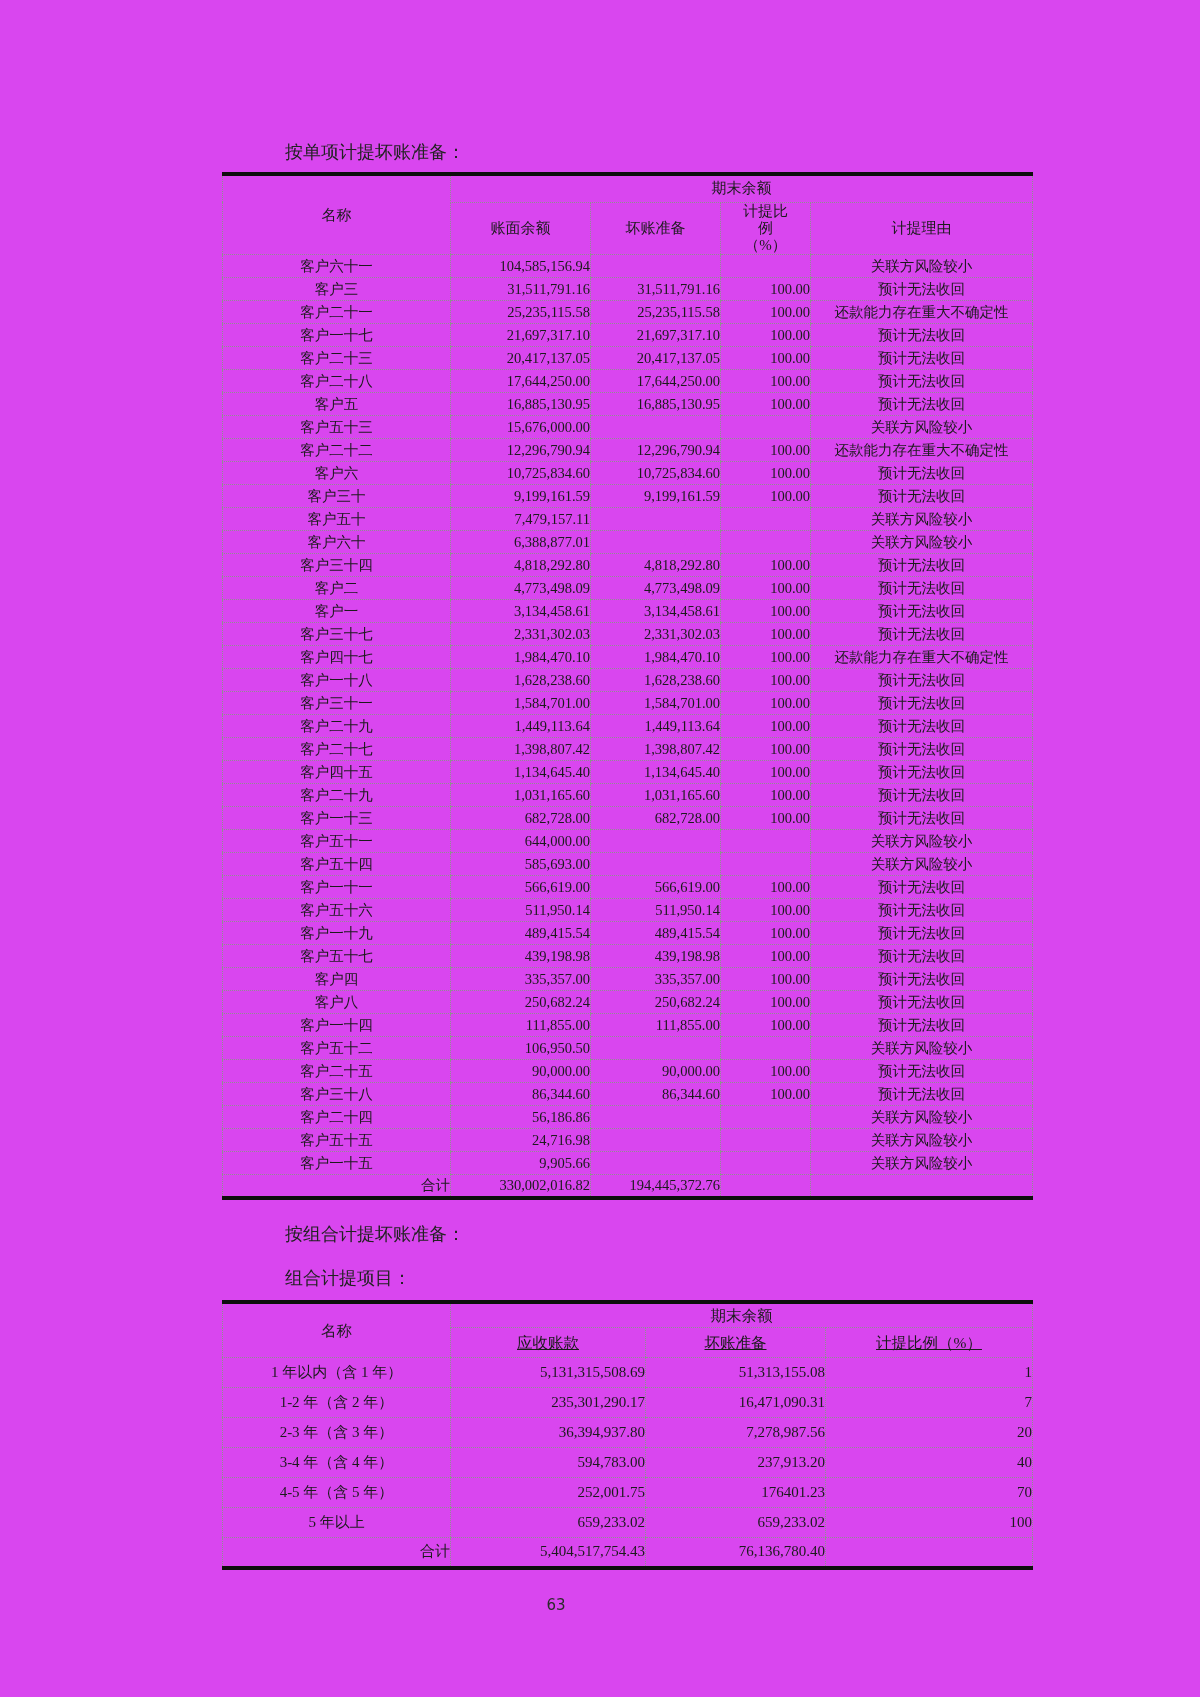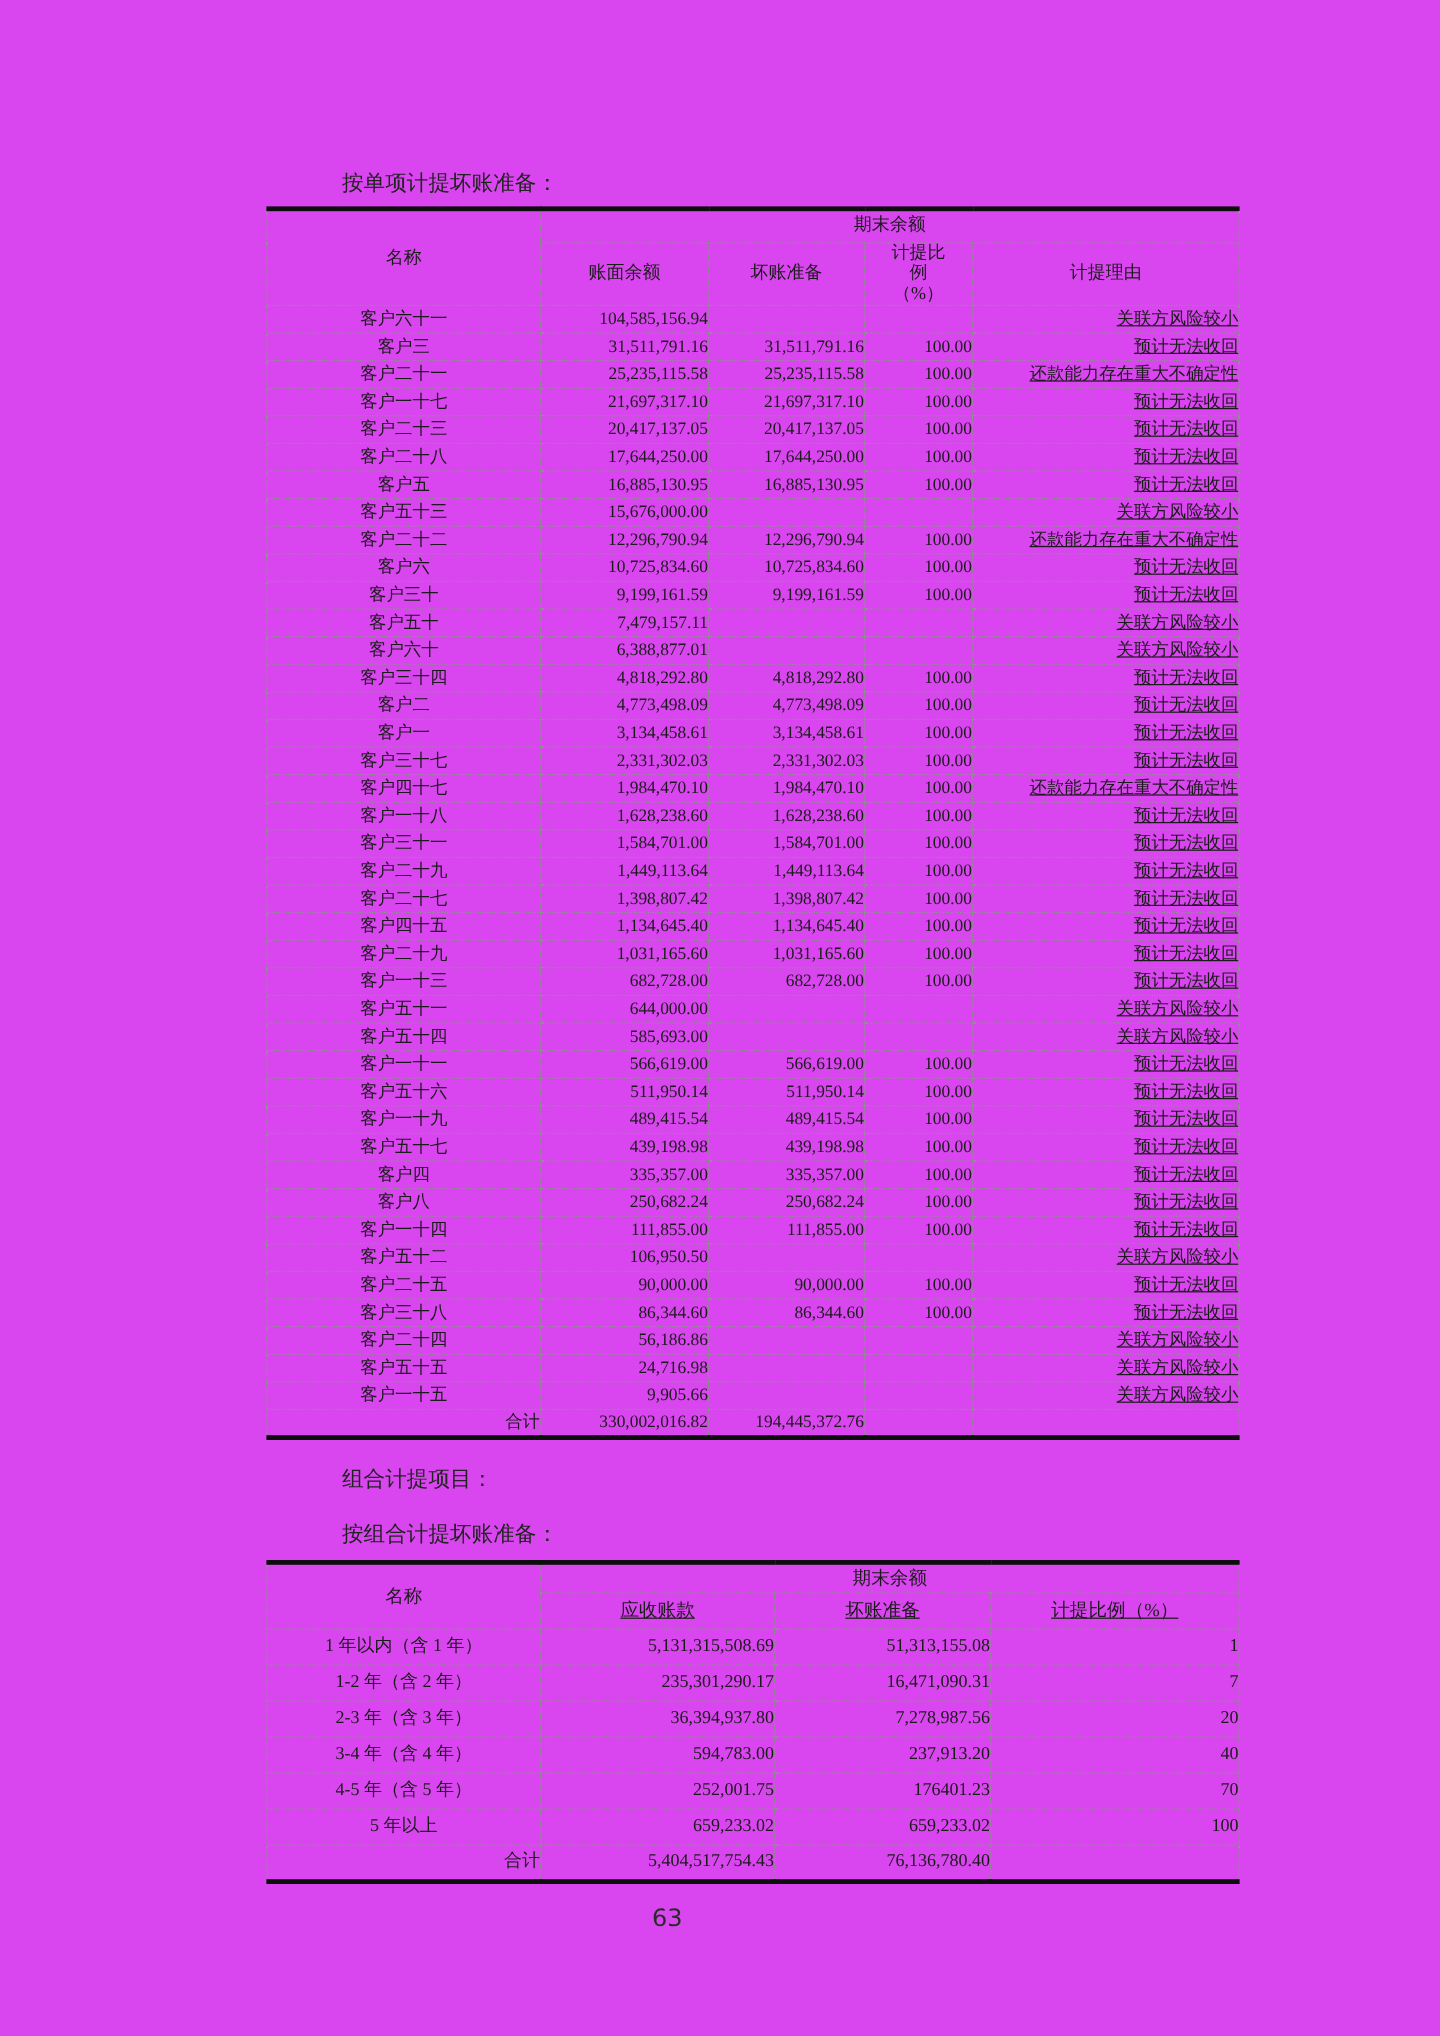--- a/index.html
+++ b/index.html
@@ -56,29 +56,29 @@
   .tbl1 th.ratio-h { padding: 0 16px; }
 
   .tbl2 thead tr.h1 { height: 26px; }
   .tbl2 thead tr.h2 { height: 30px; text-decoration: underline; }
   .tbl2 tbody tr, .tbl2 tfoot tr { height: 30px; }
   .tbl2 th { font-size: 15.5px; text-align: center; }
   .tbl2 td { font-size: 15px; }
 
   td.name   { text-align: center;  padding-left: 10px; }
   td.num    { text-align: right; padding-right: 12px; font-family: "Liberation Serif", "DejaVu Serif", serif; }
-  td.reason { text-align: right;  padding-left: 10px; text-decoration: underline; }
+  td.reason { text-align: center;  padding-left: 10px; }
   td.total-label { text-align: right; }
 
   .page-num {
     width: 1112px;
-    margin-top: 16px;
+    margin-top: 26px;
     text-align: center;
     font-family: "DejaVu Sans", "Liberation Sans", sans-serif;
-    font-size: 20px;
+    font-size: 15px;
     color: #2a2a2a;
   }
 </style>
 </head>
 <body>
 
 <div class="page">
 
   <div class="sec-title t1">按单项计提坏账准备：</div>
 
@@ -428,22 +428,22 @@
       <tr>
         <td class="total-label">合计</td>
         <td class="num vl">330,002,016.82</td>
         <td class="num vl">194,445,372.76</td>
         <td class="num vl"></td>
         <td class="reason vl"></td>
       </tr>
     </tfoot>
   </table>
 
+  <div class="sec-title t2">按组合计提坏账准备：</div>
   <div class="sec-title t3">组合计提项目：</div>
-  <div class="sec-title t2">按组合计提坏账准备：</div>
 
   <table class="tbl tbl2">
     <colgroup>
       <col style="width:228px">
         <col style="width:195px">
         <col style="width:180px">
         <col style="width:207px">
     </colgroup>
     <thead>
       <tr class="h1">

